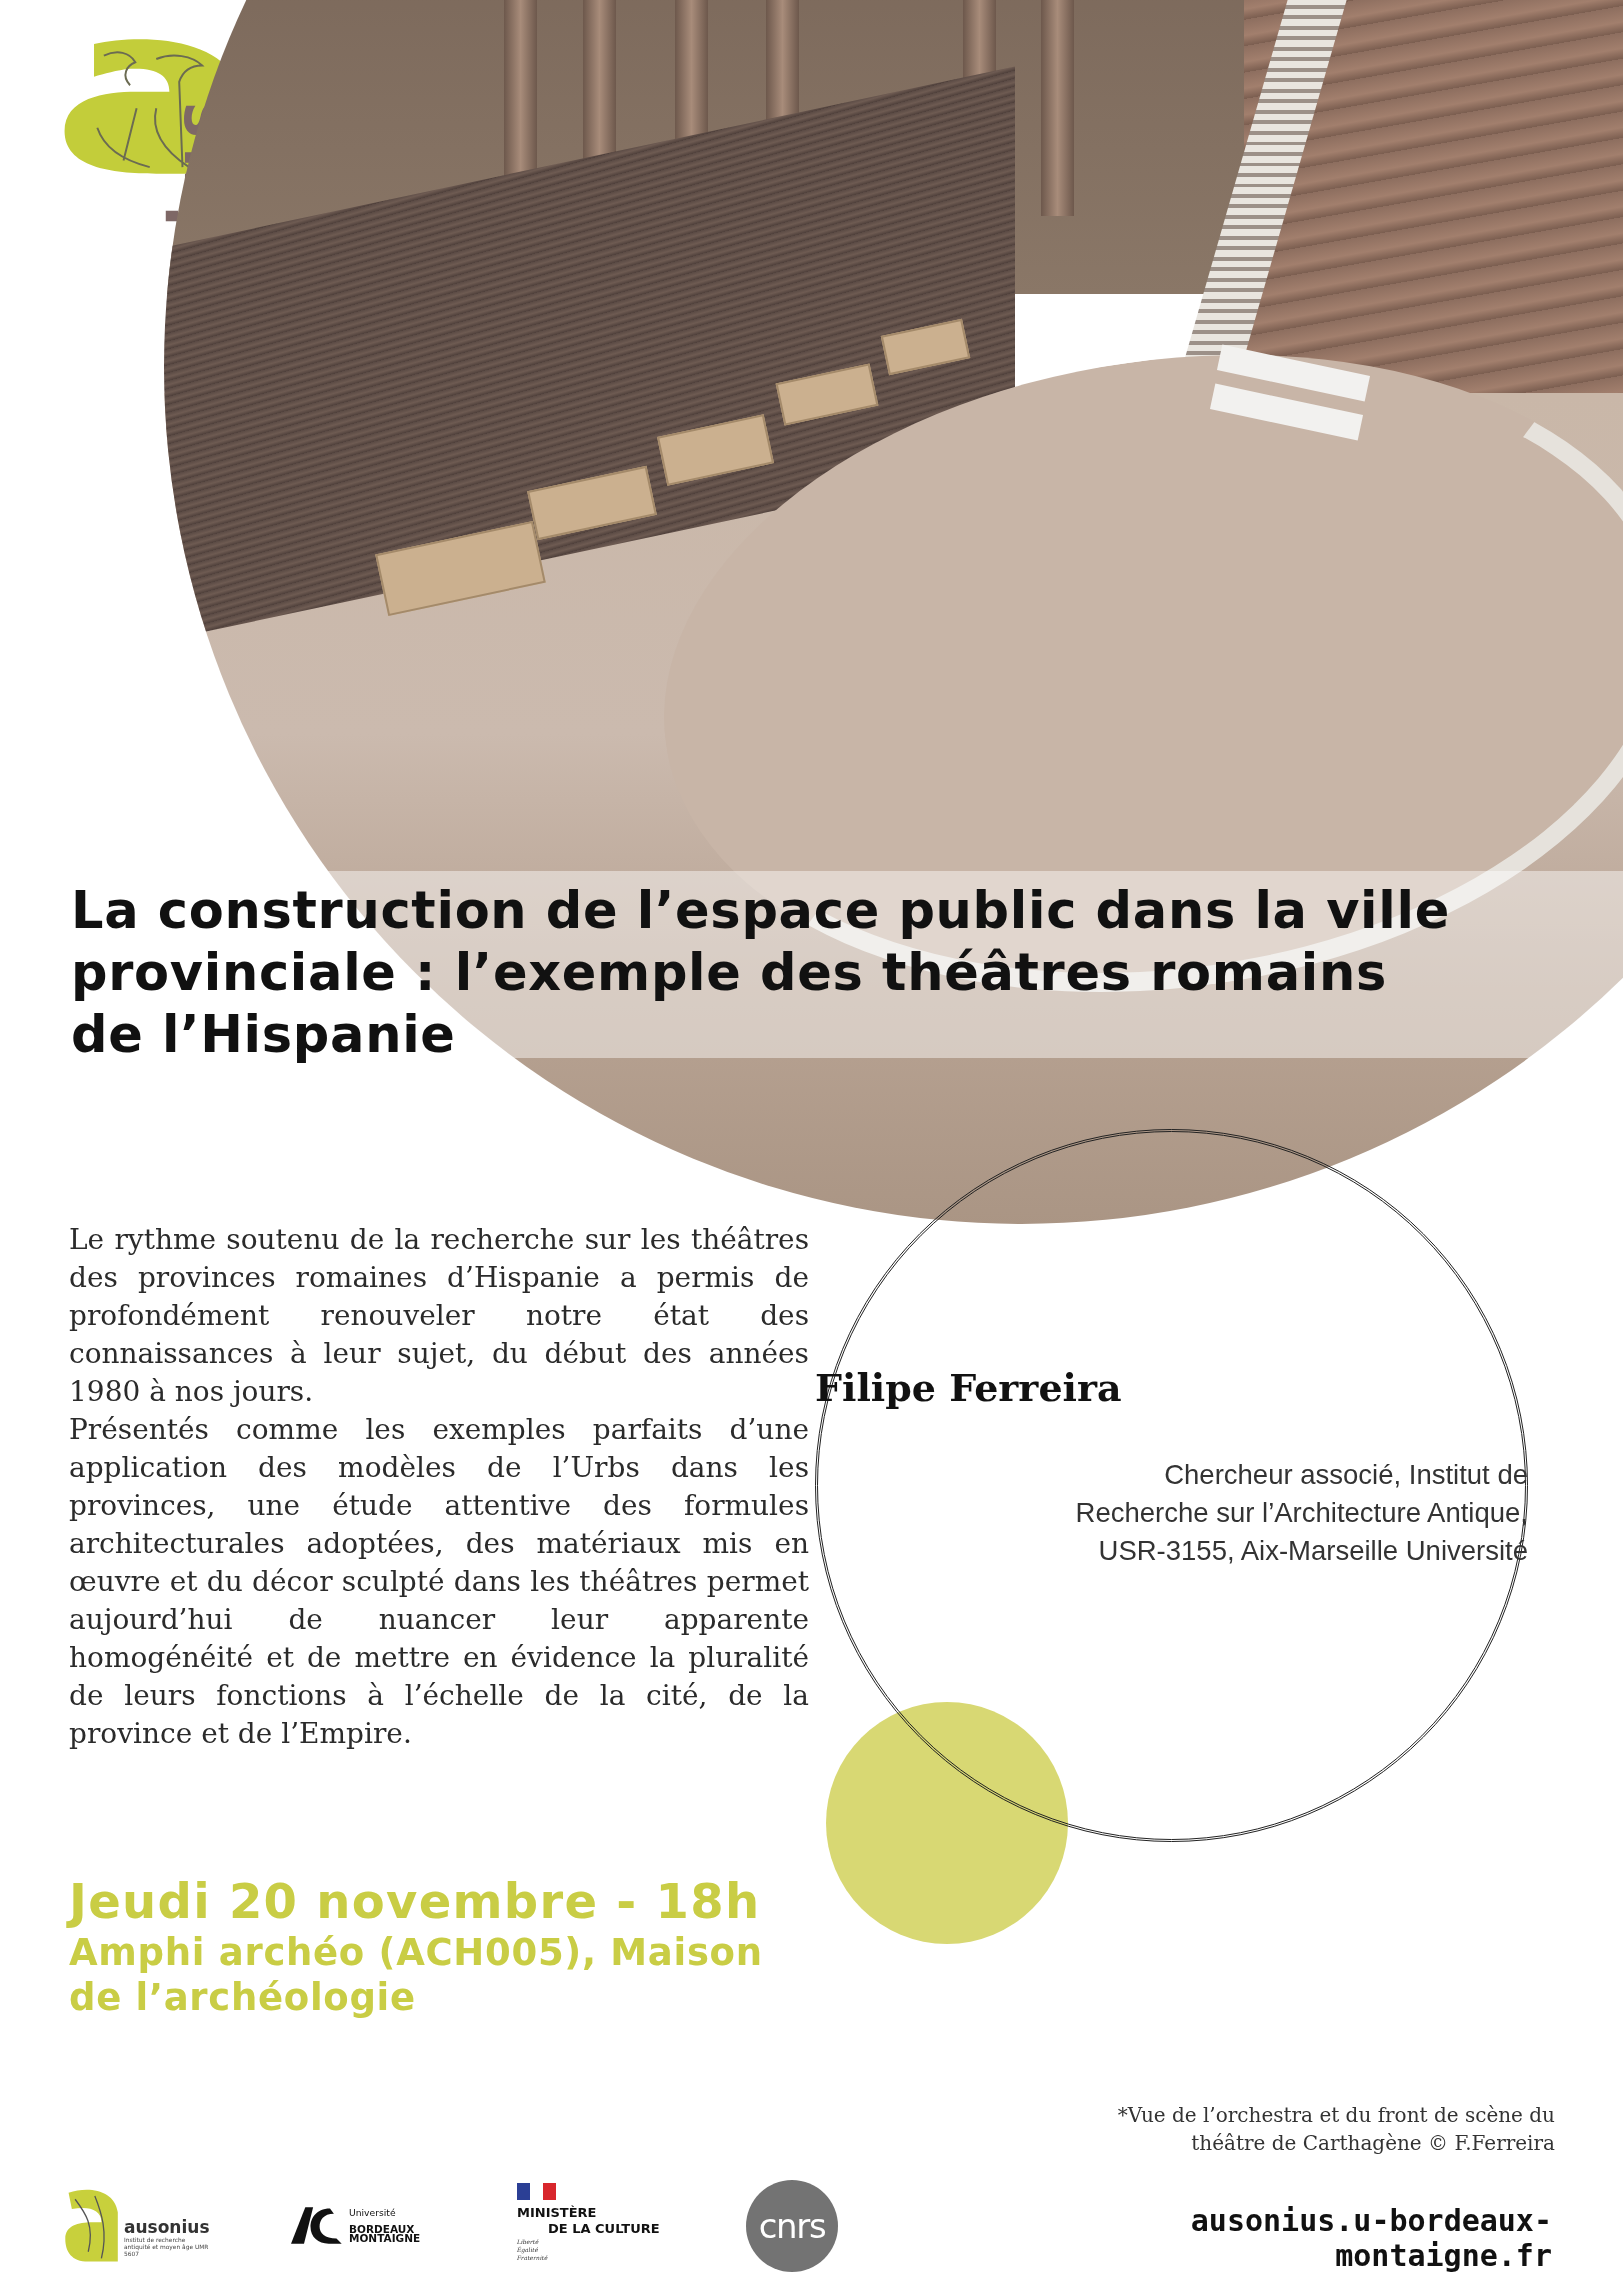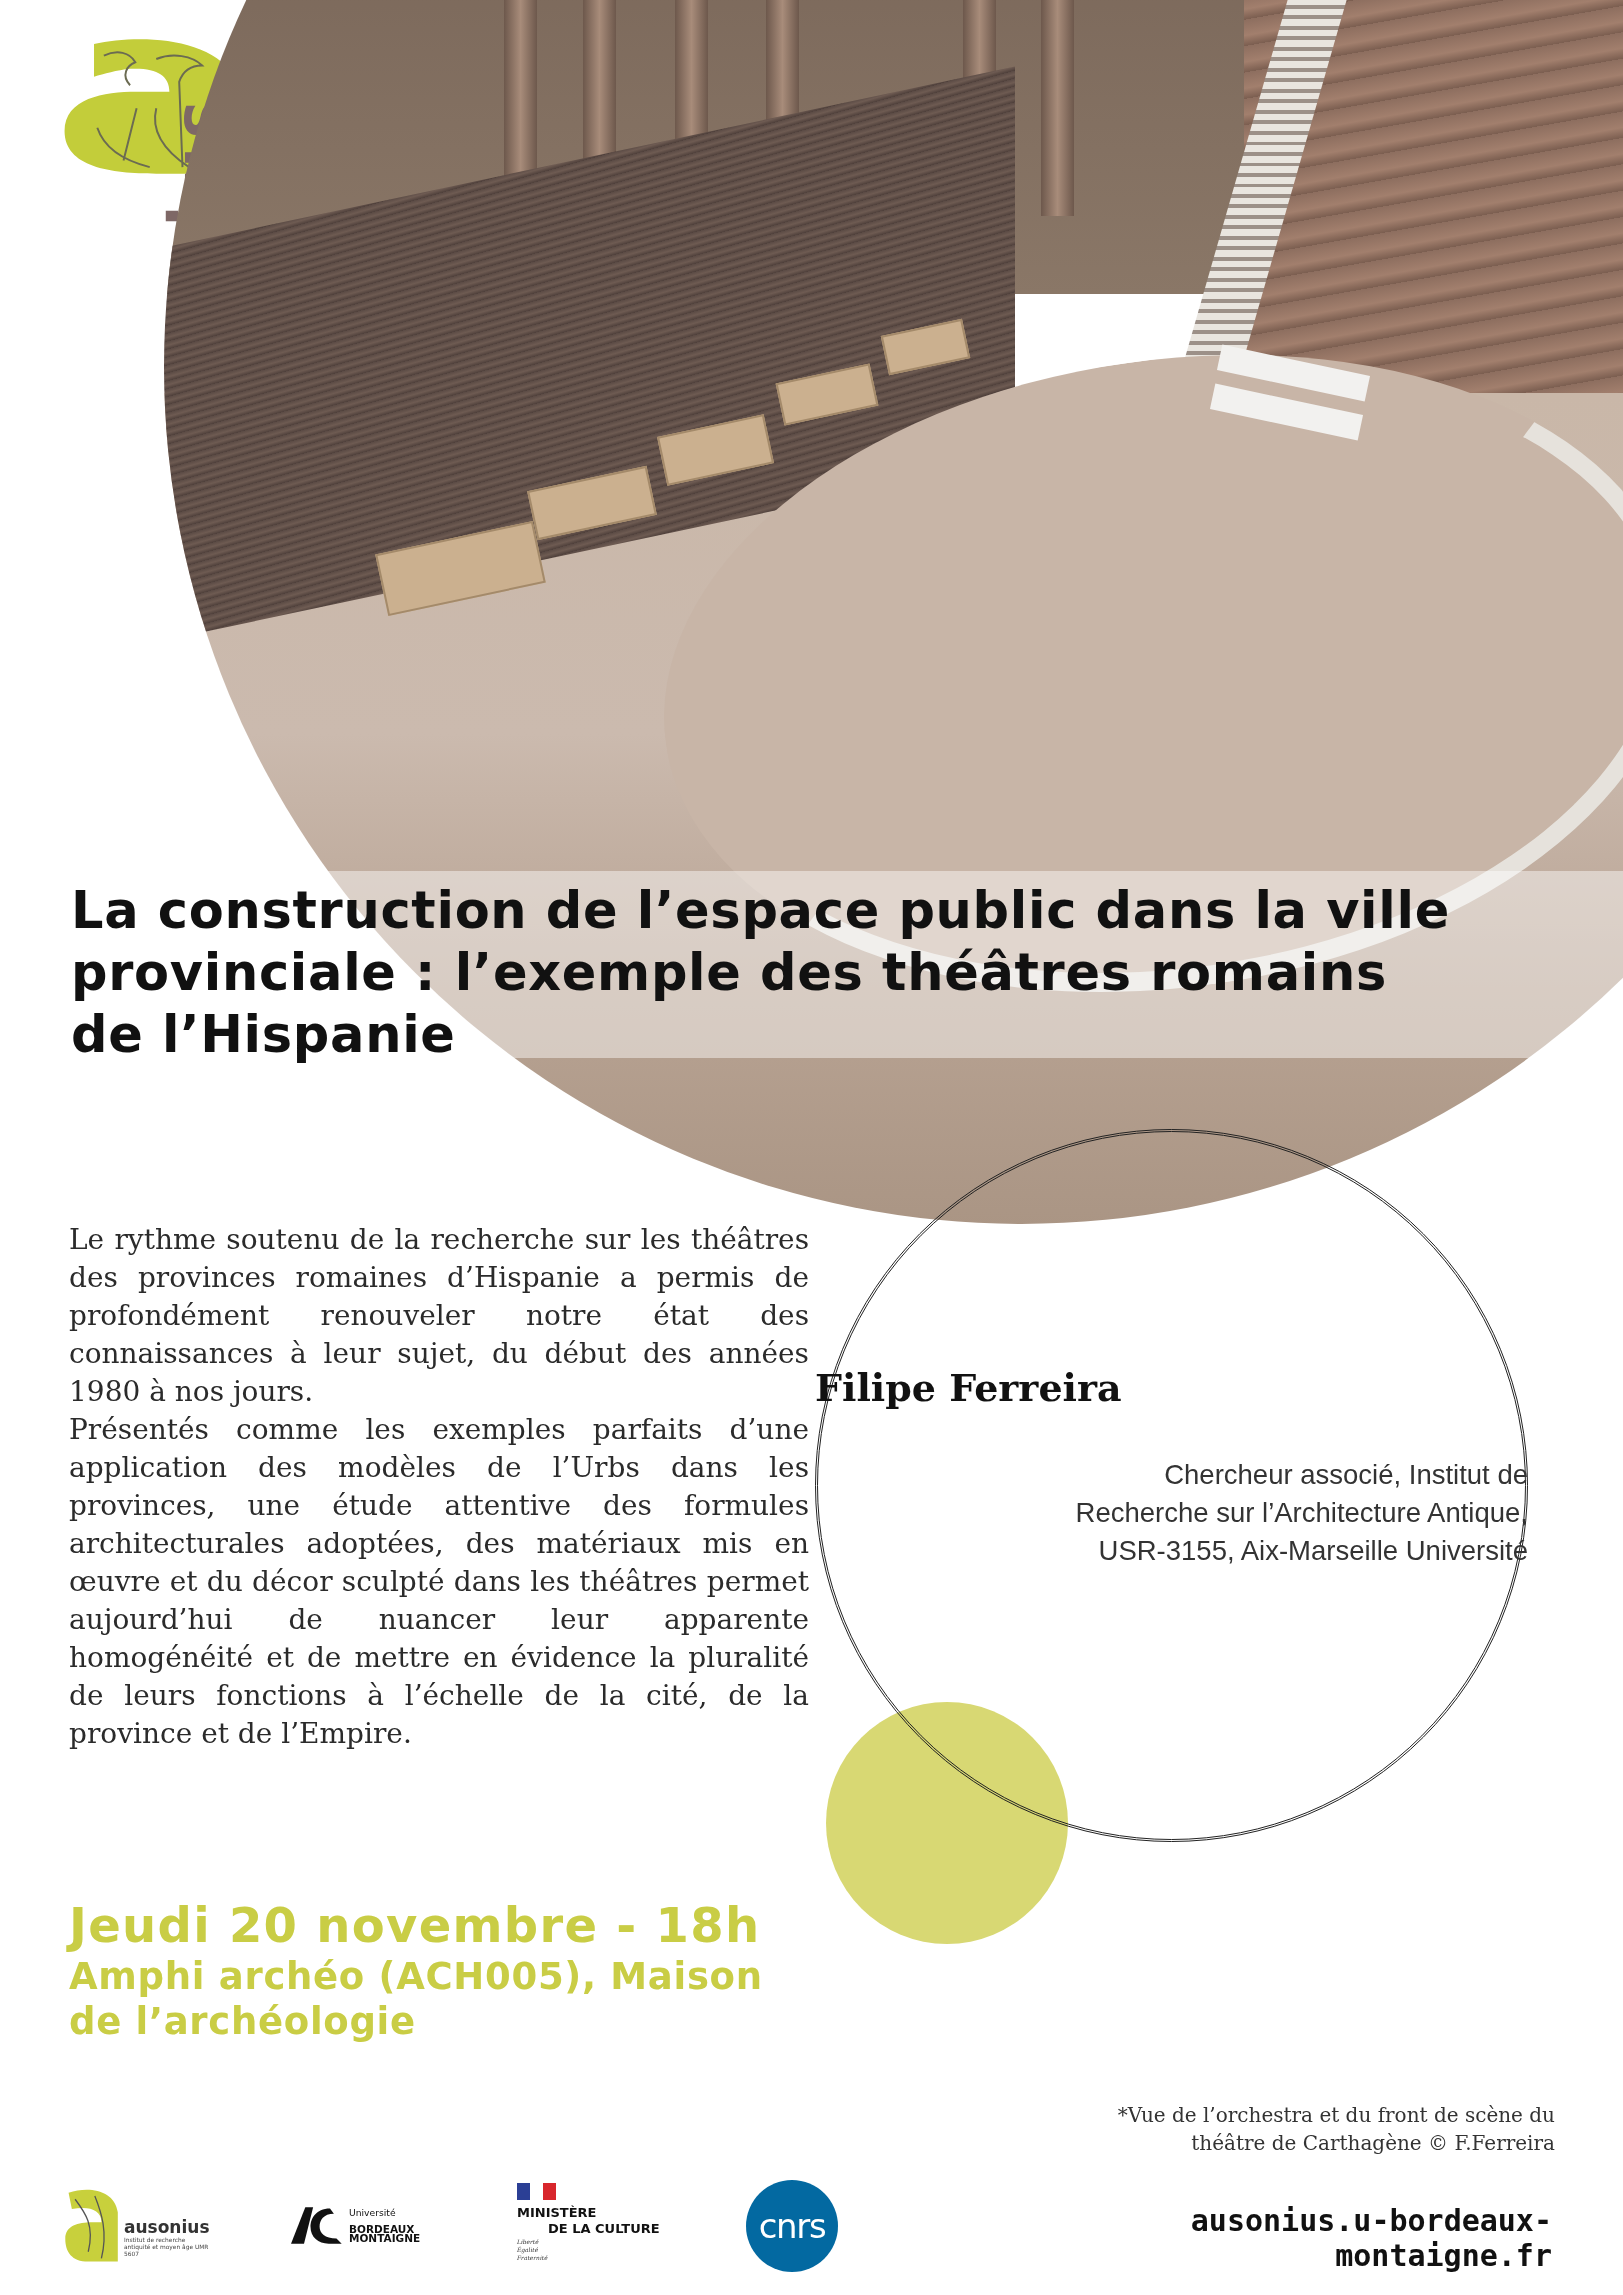--- a/index.html
+++ b/index.html
@@ -41,32 +41,32 @@
   #abstract p { margin: 0; }
 
   
   #speaker-circle { left: 815px; top: 1129px; width: 713px; height: 713px; border-radius: 50%; border: 3.9px double #222222; box-sizing: border-box; }
   #speaker-name { left: 815px; top: 1365px; width: 713px; font-family: "DejaVu Serif", serif; font-weight: bold; font-size: 38px; color: #111111; }
   #speaker-aff { left: 815px; top: 1456px; width: 713px; text-align: right; font-family: Liberation Sans, sans-serif; font-size: 27.5px; line-height: 38px; color: #333333; }
 
   #yellow-dot { left: 826px; top: 1702px; width: 242px; height: 242px; border-radius: 50%; background: #d8d873; }
 
   
-  #date-block { left: 69px; top: 1872px; font-family: "DejaVu Sans", sans-serif; font-weight: bold; color: #c9cd45; margin-top: 24px; }
+  #date-block { left: 69px; top: 1872px; font-family: "DejaVu Sans", sans-serif; font-weight: bold; color: #c9cd45; }
   #date-line { font-size: 48px; line-height: 58px; letter-spacing: 1.3px; }
   #venue-line { font-size: 37px; line-height: 45px; letter-spacing: 0.7px; width: 720px; }
 
   #credit { left: 982px; top: 2101px; width: 573px; text-align: right; font-family: "DejaVu Serif", serif; font-size: 20px; line-height: 28px; color: #333333; }
 
   
   .logo { position: absolute; }
   #logo-ausonius { left: 62px; top: 2186px; width: 151px; height: 79px; }
   #logo-ubm { left: 291px; top: 2199px; width: 151px; height: 52px; }
   #logo-culture { left: 517px; top: 2183px; width: 131px; height: 85px; }
-  #logo-cnrs { left: 746px; top: 2180px; width: 92px; height: 92px; border-radius: 50%; background: #0369a1; color: #ffffff; display:flex; align-items:center; justify-content:center; font-family: "DejaVu Sans", sans-serif; font-size: 34px; letter-spacing: -1.3px; }
+  #logo-cnrs { left: 746px; top: 2180px; width: 92px; height: 92px; border-radius: 50%; background: #737373; color: #ffffff; display:flex; align-items:center; justify-content:center; font-family: "DejaVu Sans", sans-serif; font-size: 34px; letter-spacing: -1.3px; }
   #website { left: 1015px; top: 2203px; width: 537px; text-align: right; font-family: "DejaVu Sans Mono", monospace; font-weight: bold; font-size: 30px; color: #111111; }
 </style>
 </head>
 <body>
 
 <div id="logo-a" class="abs">
   <svg width="190" height="141" viewBox="0 0 290 215">
     <path d="M55 12 C120 -2 230 0 268 60 C282 85 285 120 283 210 L150 210 C80 210 10 200 10 145 C10 95 70 85 120 85 L170 85 C170 60 150 48 110 50 C90 52 70 58 55 62 Z" fill="#c3cd3a"></path>
     <path d="M70 30 C90 20 110 25 118 40 C105 45 96 60 110 75 M150 35 C175 25 205 30 220 45 C200 45 190 55 185 70 L190 200 M120 110 L100 190 M150 110 C140 150 170 180 200 200 M60 140 C70 170 100 190 140 200" stroke="#6b6b52" stroke-width="3" fill="none"></path>
   </svg>

